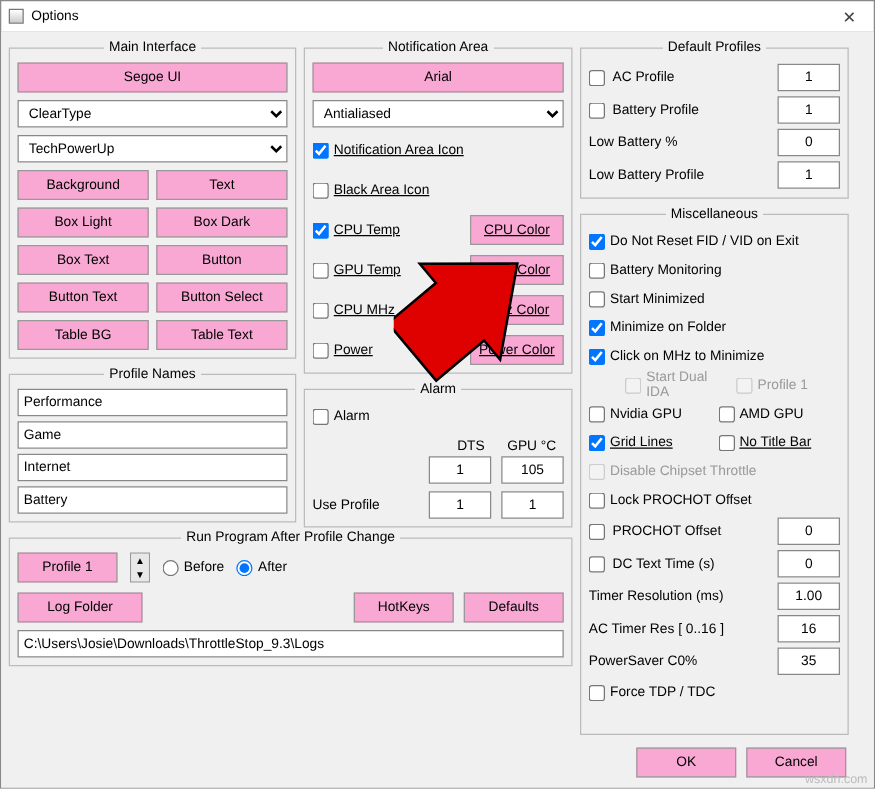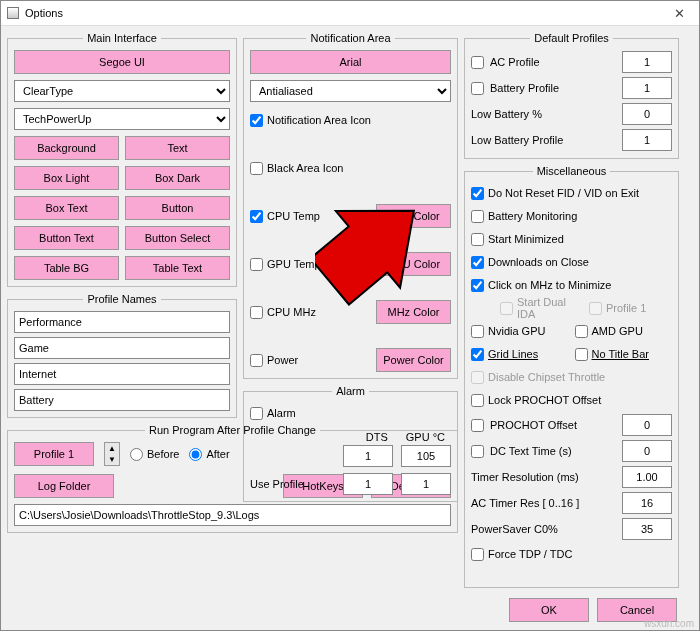--- a/index.html
+++ b/index.html
@@ -99,21 +99,21 @@
         </div>
         <input type="text" value="C:\Users\Josie\Downloads\ThrottleStop_9.3\Logs" style="">
       </fieldset>
     </div>
 
     <div class="col c2">
       <fieldset class="center">
         <legend>Notification Area</legend>
         <div class="btn" style="width:100%;margin-bottom:6px">Arial</div>
         <select style="margin-bottom:6px"><option>Antialiased</option></select>
-        <div id="notif-rows" style="display:flex;flex-direction:column;gap:24px;">
+        <div id="notif-rows" style="display:flex;flex-direction:column;gap:8px;text-decoration:underline;">
             <div style="display: flex; align-items: center; justify-content: space-between; height: 24px;">
               <label class="cbrow">
                 <input type="checkbox" checked="" style="">
                 <span>Notification Area Icon</span>
               </label>
             </div>
             <div style="display: flex; align-items: center; justify-content: space-between; height: 24px;">
               <label class="cbrow">
                 <input type="checkbox" style="">
                 <span>Black Area Icon</span>
@@ -207,21 +207,21 @@
             <label class="cbrow">
               <input type="checkbox" style="">
               <span>Battery Monitoring</span>
             </label>
             <label class="cbrow">
               <input type="checkbox" style="">
               <span>Start Minimized</span>
             </label>
             <label class="cbrow">
               <input type="checkbox" checked="" style="">
-              <span>Downloads on Close</span>
+              <span>Minimize on Folder</span>
             </label>
             <label class="cbrow">
               <input type="checkbox" checked="" style="">
               <span>Click on MHz to Minimize</span>
             </label>
           </div>
         <div id="misc-dual" class="row" style="margin-top:3px;">
             <div style="flex: 1 1 0%; padding-left: 29px;">
               <label class="cbrow dim">
                 <input type="checkbox" disabled="" style="">

